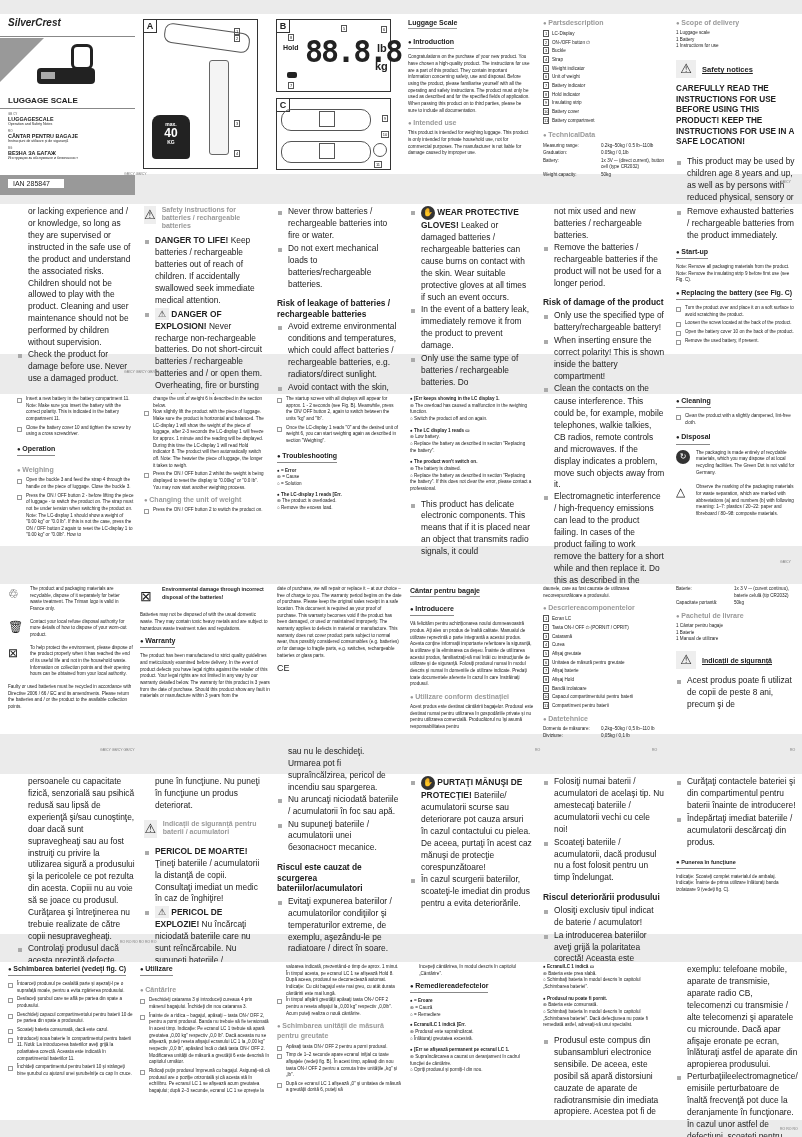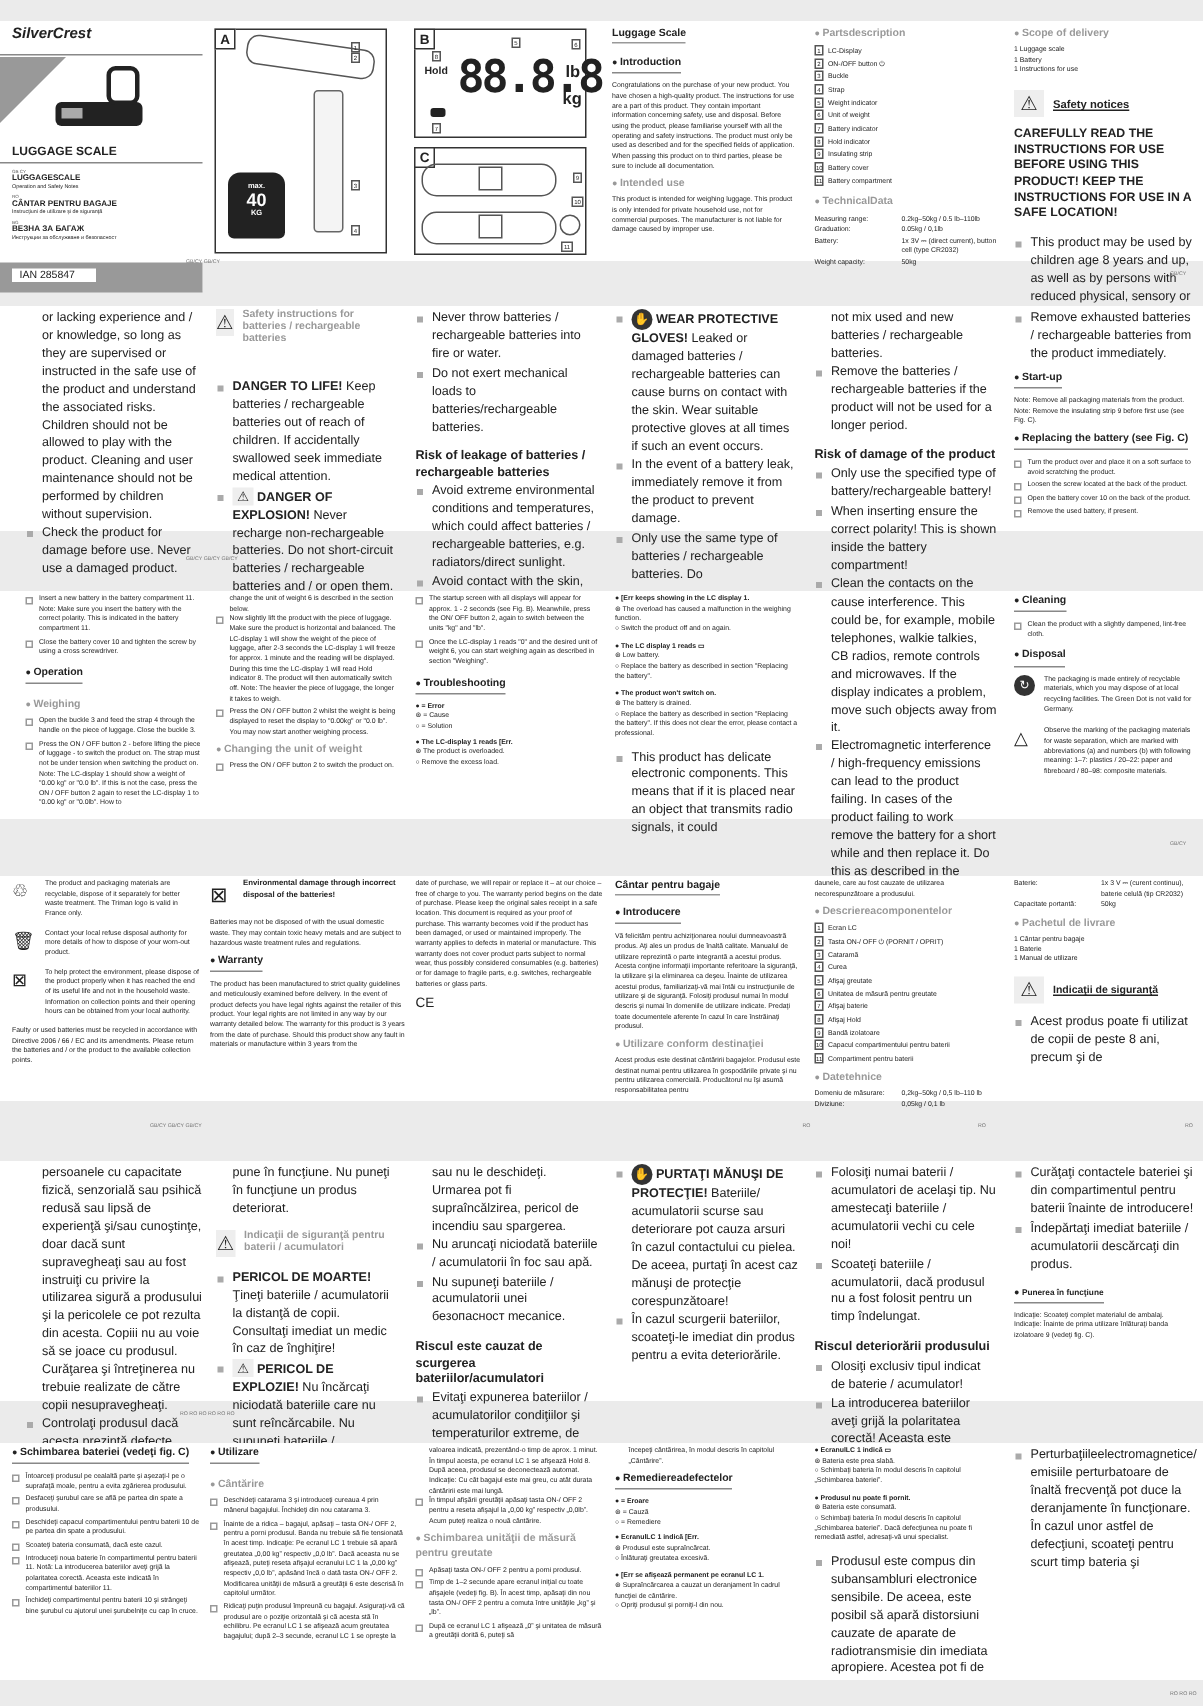--- a/index.html
+++ b/index.html
@@ -156,21 +156,21 @@
   <div style="padding-left:11px">or lacking experience and / or knowledge, so long as they are supervised or instructed in the safe use of the product and understand the associated risks. Children should not be allowed to play with the product. Cleaning and user maintenance should not be performed by children without supervision.</div>
   <ul class="sq">
       <li>Check the product for damage before use. Never use a damaged product.</li>
     </ul>
 </div>
 <div class="col big" style="left:144px;top:206px;width:122px">
   <div class="warnbox">
     <div class="tri">⚠</div>
     <div style="font-weight:bold;color:#999;font-size:7px;line-height:1.15">Safety instructions for batteries / rechargeable batteries</div>
   </div>
-  <ul class="sq" style="margin-top:22px">
+  <ul class="sq" style="margin-top:5px">
     <li><b>DANGER TO LIFE!</b><span> Keep batteries / rechargeable batteries out of reach of children. If accidentally swallowed seek immediate medical attention.</span></li>
     <li><span style="display:inline-block;width:14px;height:12px;background:#eee;text-align:center;font-size:9px">⚠</span> <b>DANGER OF EXPLOSION!</b><span> Never recharge non-rechargeable batteries. Do not short-circuit batteries / rechargeable batteries and / or open them. Overheating, fire or bursting can be the result.</span></li>
   </ul>
 </div>
 <div class="col big" style="left:277px;top:206px;width:122px">
   <ul class="sq">
     <li>Never throw batteries / rechargeable batteries into fire or water.</li>
     <li>Do not exert mechanical loads to batteries/rechargeable batteries.</li>
   </ul>
   <div class="h-risk">Risk of leakage of batteries / rechargeable batteries</div>
@@ -396,21 +396,21 @@
   <div style="padding-left:11px">pune în funcţiune. Nu puneţi în funcţiune un produs deteriorat.</div>
   <div class="warnbox" style="margin:8px 0 8px">
     <div class="tri">⚠</div>
     <div style="font-weight:bold;color:#999;font-size:7px;line-height:1.15">Indicaţii de siguranţă pentru baterii / acumulatori</div>
   </div>
   <ul class="sq">
     <li><b>PERICOL DE MOARTE!</b><span> Ţineţi bateriile / acumulatorii la distanţă de copii. Consultaţi imediat un medic în caz de înghiţire!</span></li>
     <li><span style="display:inline-block;width:14px;height:12px;background:#eee;text-align:center;font-size:9px">⚠</span> <b>PERICOL DE EXPLOZIE!</b><span> Nu încărcaţi niciodată bateriile care nu sunt reîncărcabile. Nu supuneţi bateriile / acumulatorii unui scurtcircuit şi/</span></li>
   </ul>
 </div>
-<div class="col big" style="left:277px;top:776px;width:122px">
+<div class="col big" style="left:277px;top:746px;width:122px">
   <div style="padding-left:11px">sau nu le deschideţi. Urmarea pot fi supraîncălzirea, pericol de incendiu sau spargerea.</div>
   <ul class="sq">
     <li>Nu aruncaţi niciodată bateriile / acumulatorii în foc sau apă.</li>
     <li>Nu supuneţi bateriile / acumulatorii unei безопасност mecanice.</li>
   </ul>
   <div class="h-risk">Riscul este cauzat de scurgerea bateriilor/acumulatori</div>
   <ul class="sq">
       <li>Evitaţi expunerea bateriilor / acumulatorilor condiţiilor şi temperaturilor extreme, de exemplu, aşezându-le pe radiatoare / direct în soare.</li>
     </ul>
 </div>
@@ -505,17 +505,18 @@
         <div style="font-weight: bold;">● Produsul nu poate fi pornit.</div>
         <div>⊛ Bateria este consumată.</div>
         <div>○ Schimbaţi bateria în modul descris în capitolul „Schimbarea bateriei”. Dacă defecţiunea nu poate fi remediată astfel, adresaţi-vă unui specialist.</div>
       </div>
     </div>
   <ul class="sq big" style="margin-top:6px">
       <li>Produsul este compus din subansambluri electronice sensibile. De aceea, este posibil să apară distorsiuni cauzate de aparate de radiotransmisie din imediata apropiere. Acestea pot fi de</li>
     </ul>
 </div>
 <div class="col big" style="left:676px;top:964px;width:122px">
+  <div style="padding-left:11px">exemplu: telefoane mobile, aparate de transmisie, aparate radio CB, telecomenzi cu transmisie / alte telecomenzi şi aparatele cu microunde. Dacă apar afişaje eronate pe ecran, înlăturaţi astfel de aparate din apropierea produsului.</div>
   <ul class="sq">
       <li>Perturbaţiileelectromagnetice/ emisiile perturbatoare de înaltă frecvenţă pot duce la deranjamente în funcţionare. În cazul unor astfel de defecţiuni, scoateţi pentru scurt timp bateria şi</li>
     </ul>
 </div>
 <div class="foot" style="left:780px;top:1127px">RO RO RO</div>
 
 </body></html>

